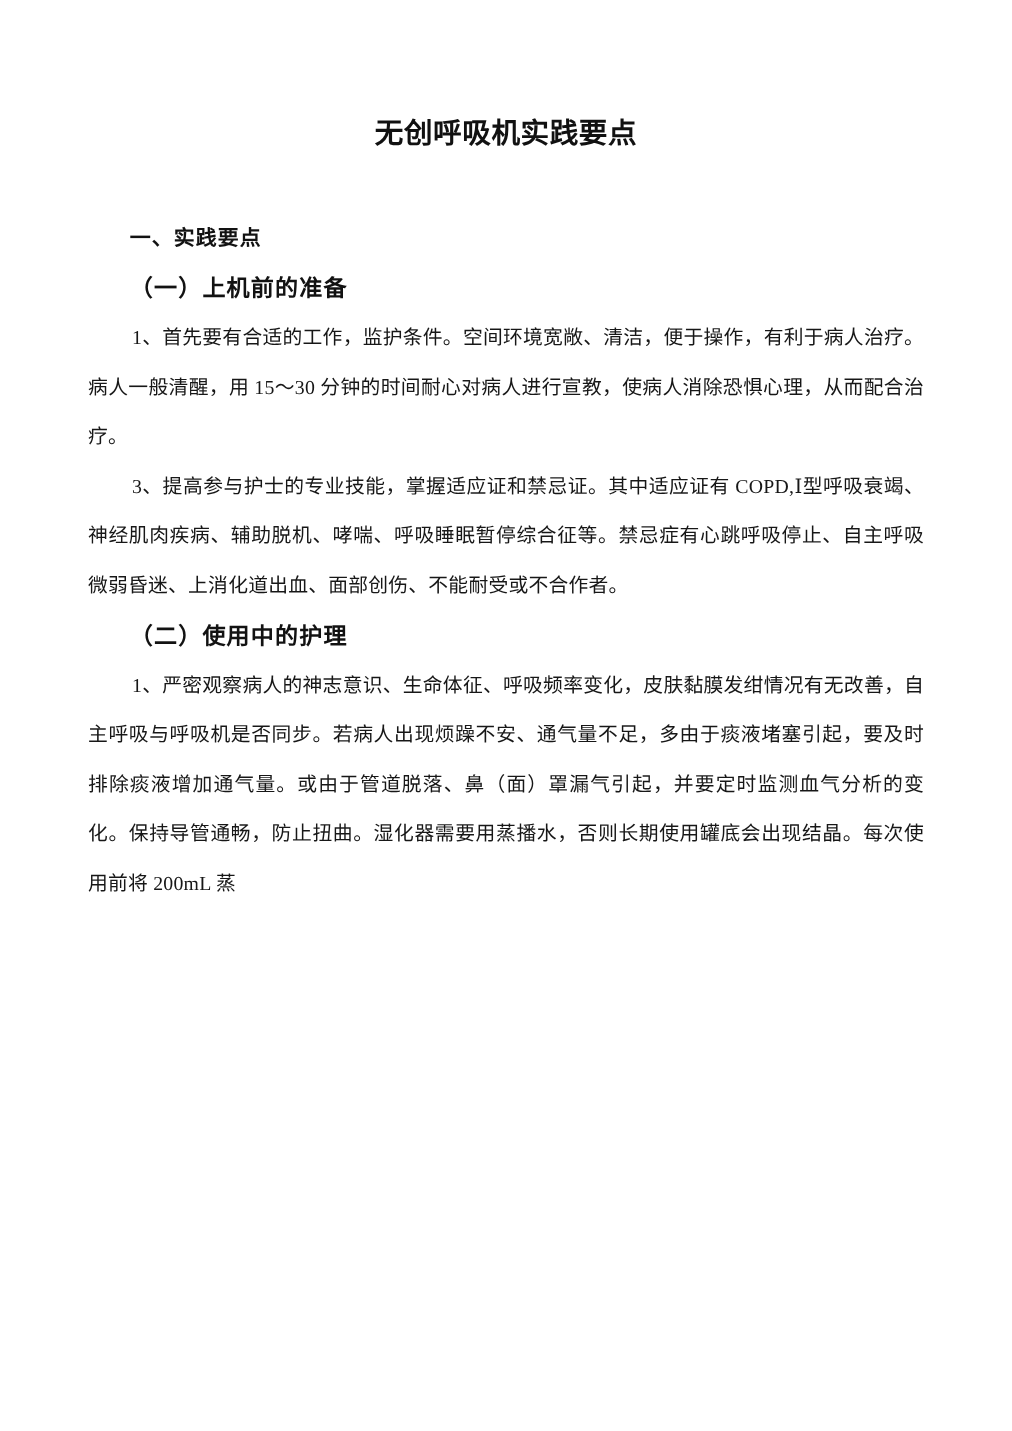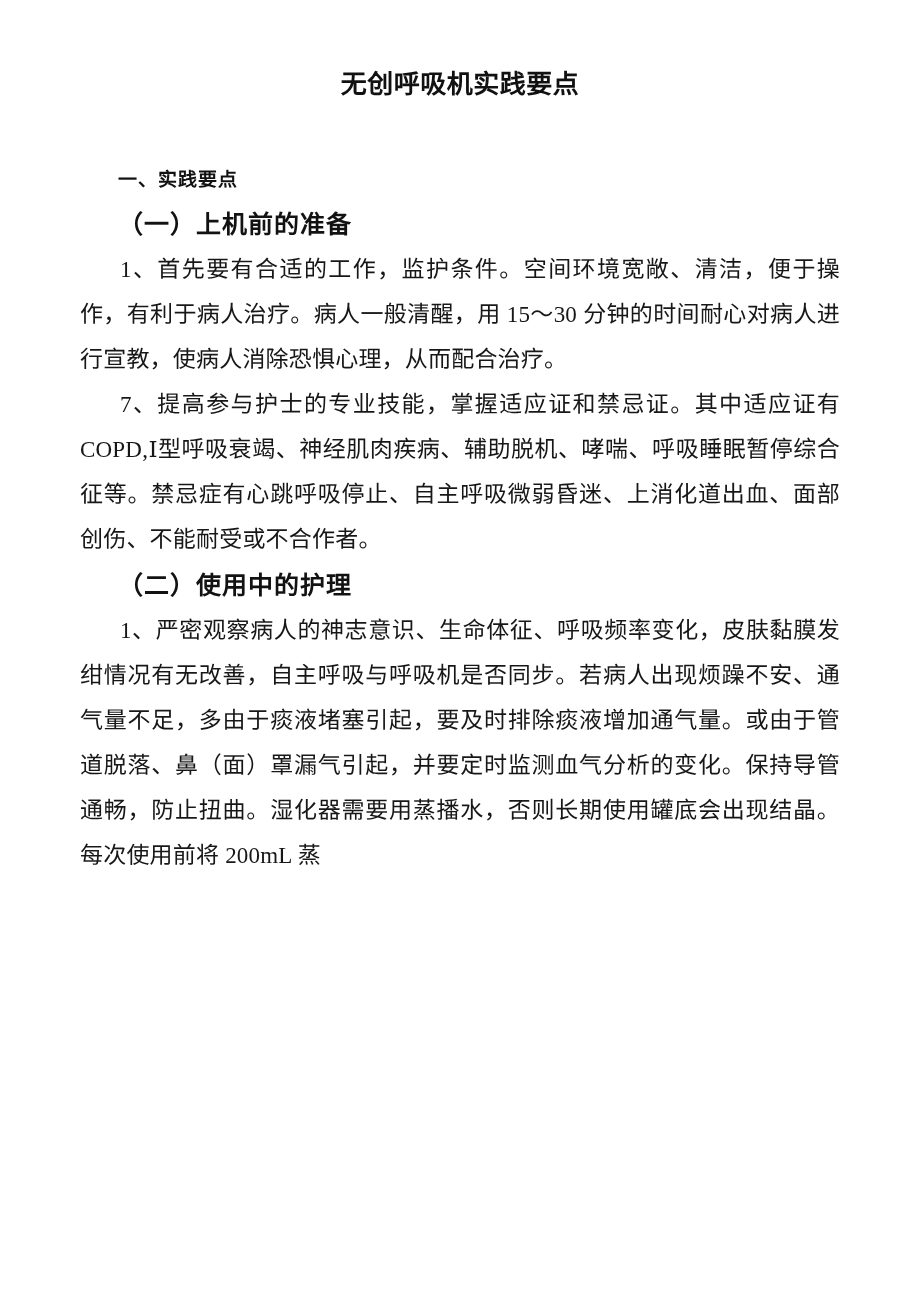--- a/index.html
+++ b/index.html
@@ -29,50 +29,50 @@
     width: 760px;
   }
   .doc-title {
     font-family: "DejaVu Sans", "Liberation Sans", sans-serif;
     font-weight: bold;
     font-size: 26px;
     line-height: 1;
     text-align: center;
     letter-spacing: 0.5px;
     margin: 0;
-    padding-top: 71px;
+    padding-top: 109px;
     color: #111111;
   }
   .heading-1 {
     font-family: Liberation Serif, serif;
     font-weight: bold;
     font-size: 19px;
     line-height: 45px;
     margin: 0;
     padding-top: 60px;
     text-indent: 38px;
     letter-spacing: 1px;
     color: #121212;
   }
   .heading-2 {
     font-family: "Liberation Serif", "DejaVu Serif", serif;
     font-weight: bold;
-    font-size: 25px;
+    font-size: 21px;
     line-height: 45px;
     margin: 0;
     text-indent: 38px;
     letter-spacing: 1px;
     color: #121212;
   }
   .heading-2.spaced {
     padding-top: 1px;
   }
   .para {
     font-family: "Liberation Serif", "DejaVu Serif", serif;
-    font-size: 23px;
+    font-size: 18px;
     line-height: 45px;
     margin: 0;
     text-align: justify;
     text-justify: inter-character;
     text-indent: 40px;
     letter-spacing: 0.2px;
     color: #171717;
   }
 </style>
 </head>
@@ -82,21 +82,21 @@
   <div class="content">
 
     <h1 class="doc-title">无创呼吸机实践要点</h1>
 
     <h2 class="heading-1">一、实践要点</h2>
 
     <h3 class="heading-2">（一）上机前的准备</h3>
 
     <p class="para">1、首先要有合适的工作，监护条件。空间环境宽敞、清洁，便于操作，有利于病人治疗。病人一般清醒，用 15～30 分钟的时间耐心对病人进行宣教，使病人消除恐惧心理，从而配合治疗。</p>
 
-    <p class="para">7、提高参与护士的专业技能，掌握适应证和禁忌证。其中适应证有 COPD,Ⅰ型呼吸衰竭、神经肌肉疾病、辅助脱机、哮喘、呼吸睡眠暂停综合征等。禁忌症有心跳呼吸停止、自主呼吸微弱昏迷、上消化道出血、面部创伤、不能耐受或不合作者。</p>
+    <p class="para">3、提高参与护士的专业技能，掌握适应证和禁忌证。其中适应证有 COPD,Ⅰ型呼吸衰竭、神经肌肉疾病、辅助脱机、哮喘、呼吸睡眠暂停综合征等。禁忌症有心跳呼吸停止、自主呼吸微弱昏迷、上消化道出血、面部创伤、不能耐受或不合作者。</p>
 
 
     <h3 class="heading-2 spaced">（二）使用中的护理</h3>
 
     <p class="para">1、严密观察病人的神志意识、生命体征、呼吸频率变化，皮肤黏膜发绀情况有无改善，自主呼吸与呼吸机是否同步。若病人出现烦躁不安、通气量不足，多由于痰液堵塞引起，要及时排除痰液增加通气量。或由于管道脱落、鼻（面）罩漏气引起，并要定时监测血气分析的变化。保持导管通畅，防止扭曲。湿化器需要用蒸播水，否则长期使用罐底会出现结晶。每次使用前将 200mL 蒸</p>
 
   </div>
 </div>
 
 </body></html>

